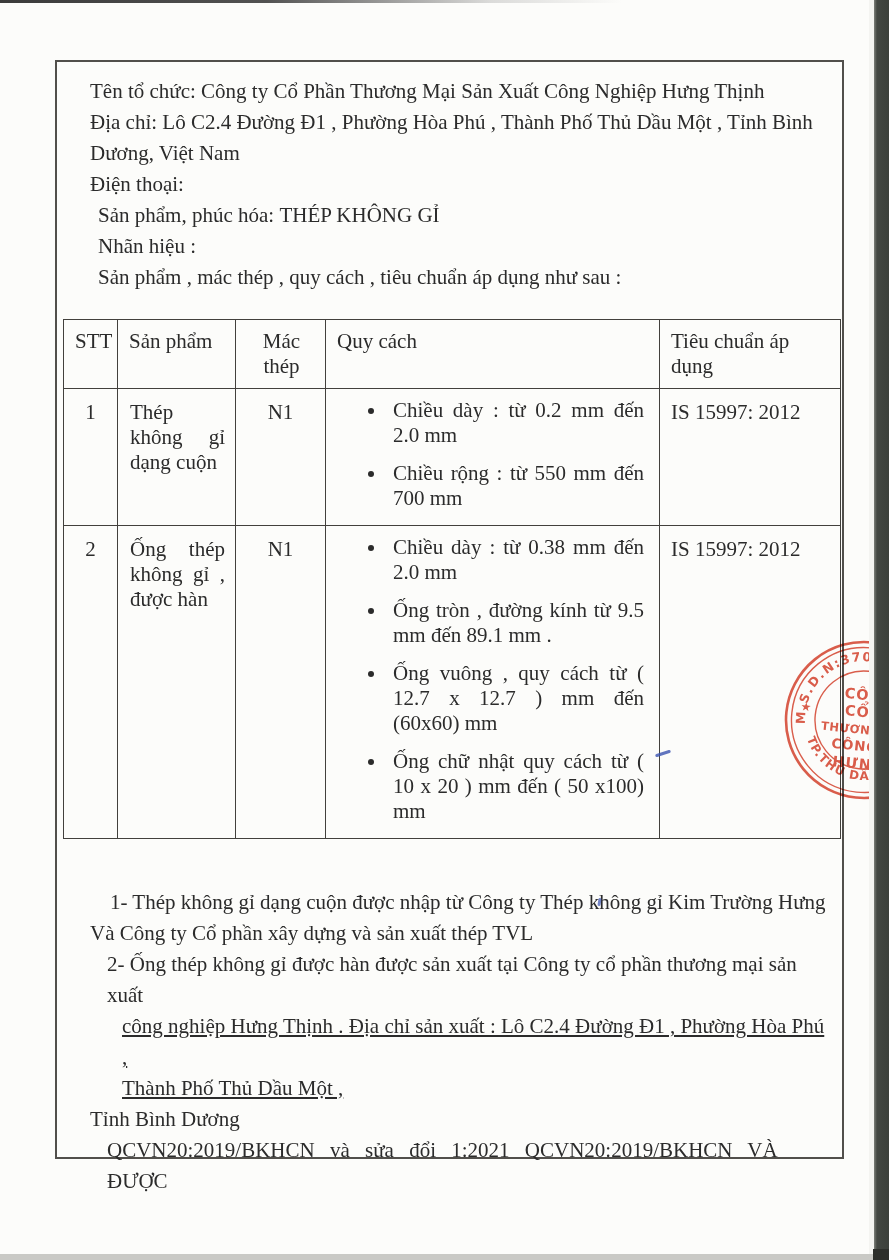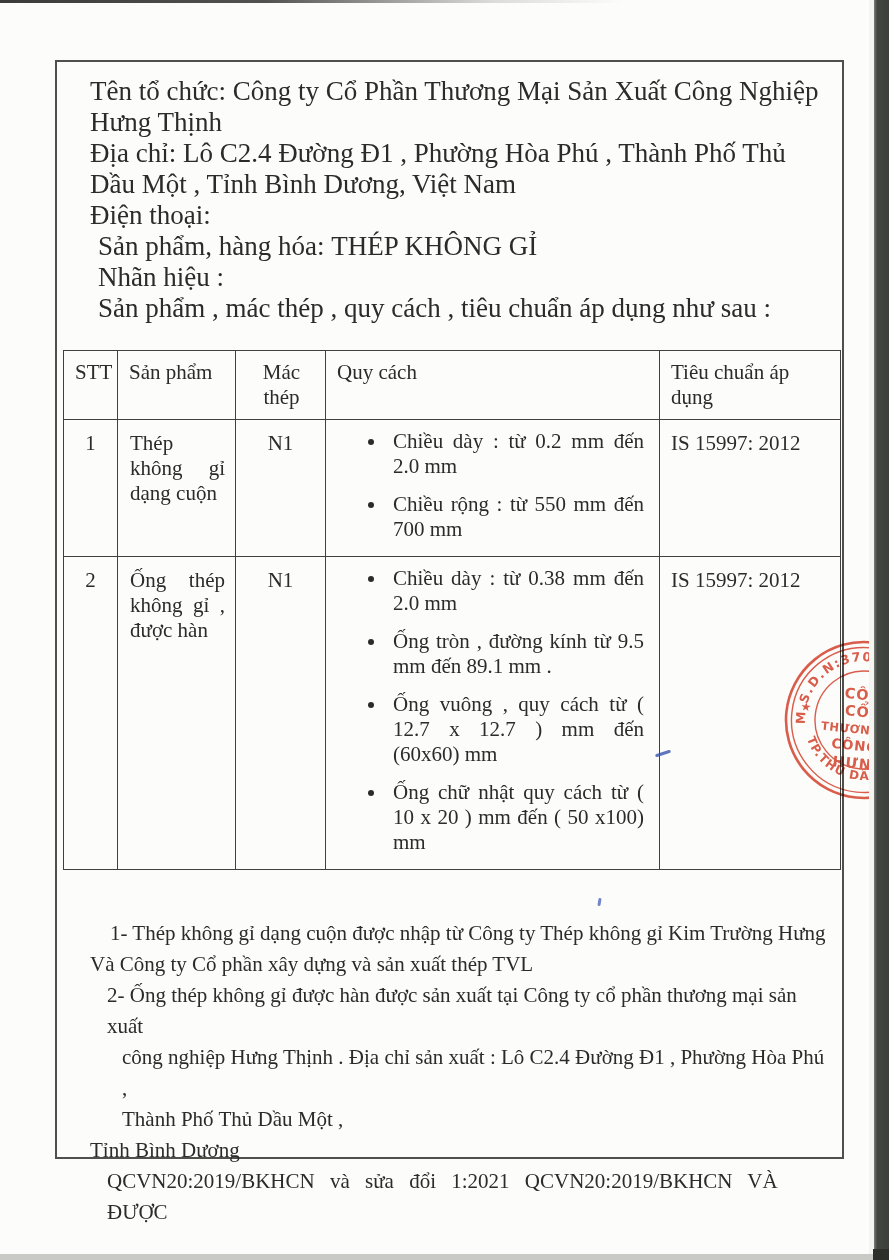--- a/index.html
+++ b/index.html
@@ -28,21 +28,21 @@
   
   .hdr{text-align:center;margin-top:11px;}
   .nat-title{font-size:21px;font-weight:bold;letter-spacing:.3px;}
   .motto{font-size:19px;font-weight:bold;margin-top:4px;}
   .motto .ul{border-bottom:2px solid #2e2e2e;padding:0 10px 2px 14px;display:inline-block;}
   .motto .tail{margin-left:4px;}
   .doc-title{font-size:27px;font-weight:bold;margin-top:27px;letter-spacing:.5px;}
   .doc-number{font-size:20px;margin-top:10px;}
 
   
-  .info{margin:14px 26px 0 33px;font-size:27px;line-height:31px;width:737px;}
+  .info{margin:14px 26px 0 33px;font-size:21px;line-height:31px;width:737px;}
   .info p{margin:0;}
   .info .ind{margin-left:8px;}
   .bold{font-weight:normal;}
 
   
   table.spec{border-collapse:collapse;margin:26px 0 0 6px;width:777px;
     font-size:21px;table-layout:fixed;}
   table.spec th,table.spec td{border:1.6px solid #42403c;vertical-align:top;
     font-weight:normal;box-sizing:border-box;}
   table.spec th{text-align:left;padding:9px 8px 9px 11px;height:43px;}
@@ -58,21 +58,21 @@
   td.c-spec li{margin:8px 0 13px 8px;text-align:justify;padding-left:6px;}
   td.c-std{padding:11px 8px 8px 11px;}
   tr.r1{height:94px;}
   tr.r2{height:239px;}
 
   
   .notes{margin:48px 26px 0 33px;font-size:21px;line-height:31px;width:740px;}
   .notes div{margin:0;}
   .nl-1{margin-left:20px !important;}
   .nl-2{margin-left:17px !important;}
-  .nl-cont{margin-left:32px !important;}
+  .nl-cont{margin-left:32px !important;text-decoration:underline;}
   .conf1{margin-left:17px !important;word-spacing:10px;}
 
   
   .stamp{position:absolute;left:764px;top:620px;width:200px;height:200px;
     z-index:5;opacity:.92;mix-blend-mode:multiply;}
 
   
   .pen1{position:absolute;left:655px;top:752px;width:16px;height:3px;
     background:#3a53b0;border-radius:2px;transform:rotate(-18deg);opacity:.8;z-index:6;}
   .pen2{position:absolute;left:598px;top:898px;width:3px;height:8px;
@@ -86,21 +86,21 @@
 <div class="scan-bottom"></div>
 <div class="scan-corner"></div>
 
 <div class="frame">
 
 
   <div class="info">
     <p>Tên tổ chức: Công ty Cổ Phần Thương Mại Sản Xuất Công Nghiệp Hưng Thịnh</p>
     <p>Địa chỉ: Lô C2.4 Đường Đ1 , Phường Hòa Phú , Thành Phố Thủ Dầu Một , Tỉnh Bình Dương, Việt Nam</p>
     <p>Điện thoại:</p>
-    <p class="ind"><span>Sản phẩm, hàng hóa:</span>&nbsp;<span class="bold">THÉP KHÔNG GỈ</span></p>
+    <p class="ind"><span>Sản phẩm, phúc hóa:</span>&nbsp;<span class="bold">THÉP KHÔNG GỈ</span></p>
     <p class="ind">Nhãn hiệu :</p>
     <p class="ind">Sản phẩm , mác thép , quy cách , tiêu chuẩn áp dụng như sau :</p>
   </div>
 
   <table class="spec">
     <thead>
       <tr>
         <th class="c-stt" style="text-align:center">STT</th>
         <th class="c-prod">Sản phẩm</th>
         <th class="c-grade" style="text-align:center;padding-left:10px">Mác thép</th>

